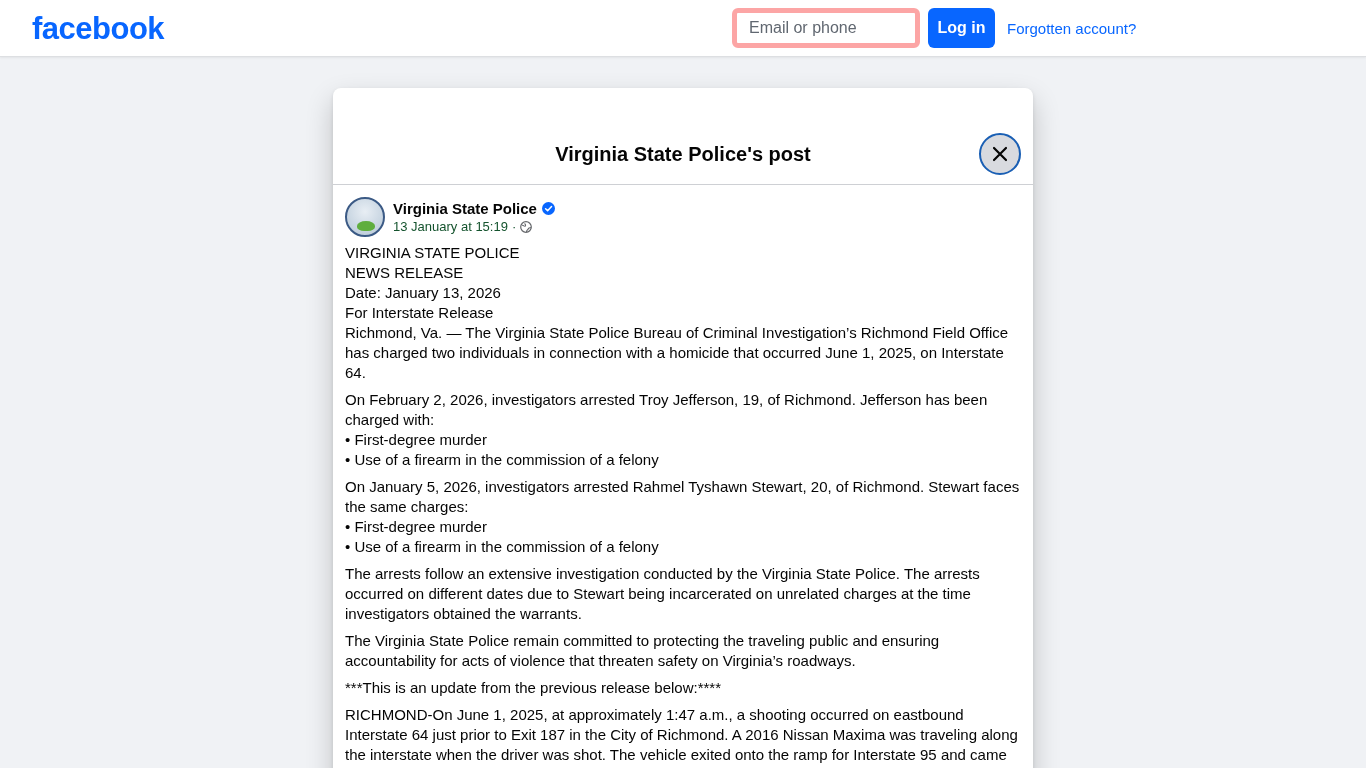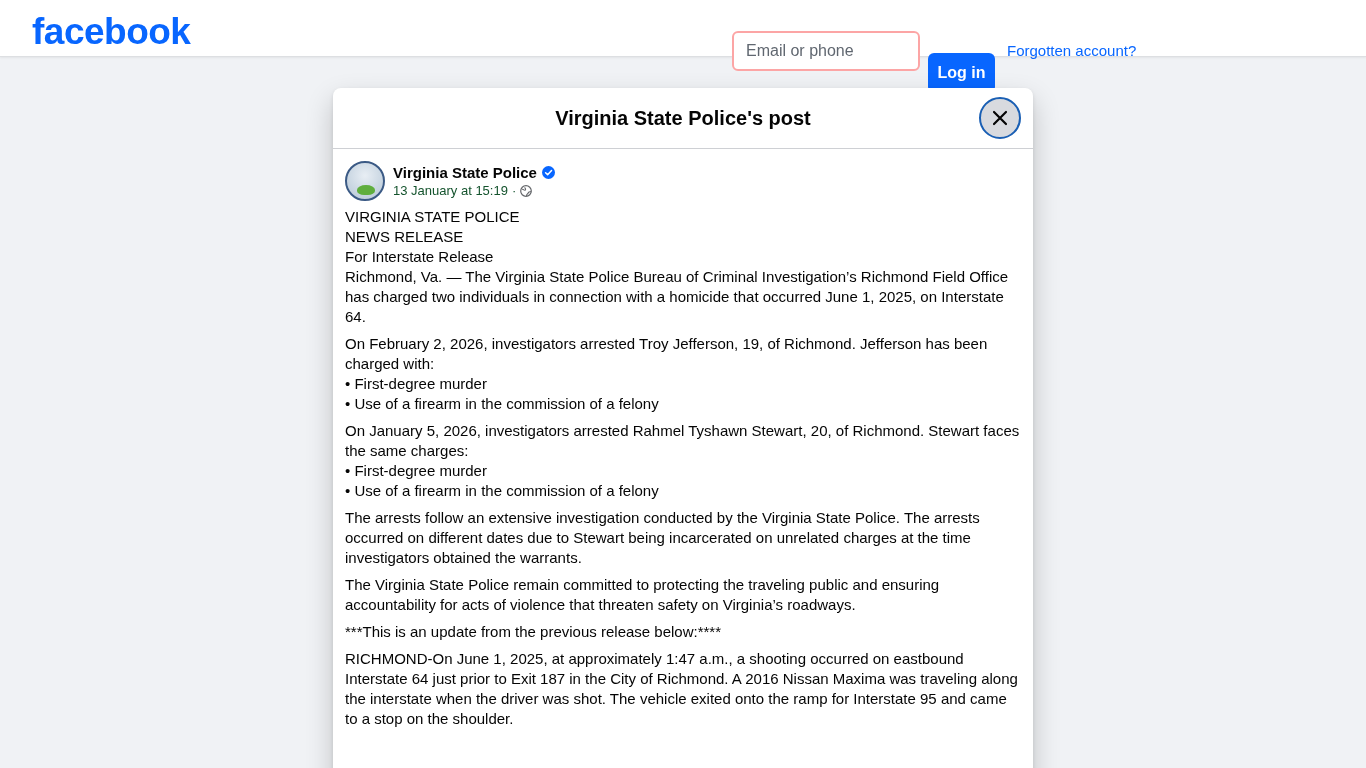--- a/index.html
+++ b/index.html
@@ -13,59 +13,59 @@
   .topbar {
     position: absolute; left: 0; top: 0; width: 1366px; height: 57px;
     background: #ffffff;
     border-bottom: 1px solid #dddfe2;
     box-shadow: 0 1px 2px rgba(0,0,0,0.06);
     display: flex; align-items: center;
   }
   .logo {
     position: absolute; left: 32px; top: 11px;
     font-family: "Liberation Sans", sans-serif;
-    font-weight: bold; font-size: 37px; letter-spacing: -0.5px;
+    font-weight: bold; font-size: 31px; letter-spacing: -0.5px;
     color: #0866ff;
   }
   .login-form { position: absolute; left: 732px; top: 8px; display: flex; align-items: center; }
   .field {
     width: 188px; height: 40px;
-    border: 2px solid #fca5a5; border-radius: 6px;
+    border: 5px solid #fca5a5; border-radius: 6px;
     background: #fff;
     padding: 0 12px;
     font-family: "Liberation Sans", sans-serif;
     font-size: 16px; color: #1d4ed8;
     margin-right: 8px;
     outline: none;
   }
   .field::placeholder { color: #606770; }
   .login-btn {
     width: 67px; height: 40px;
     border: none; border-radius: 6px;
     background: #0866ff; color: #fff;
     font-family: "Liberation Sans", sans-serif;
     font-weight: bold; font-size: 16px;
     margin-left: 0px; margin-right: 12px;
     cursor: pointer;
-    margin-top: 45px;
   }
   .forgot {
     color: #0866ff; font-size: 15px; text-decoration: none;
     white-space: nowrap;
   }
   .modal {
     position: absolute; left: 333px; top: 88px; width: 700px; height: 700px;
     background: #fff; border-radius: 8px;
     box-shadow: 0 12px 28px rgba(0,0,0,0.2), 0 2px 4px rgba(0,0,0,0.1);
     overflow: hidden;
   }
   .modal-header {
     height: 61px; border-bottom: 1px solid #ced0d4;
     display: flex; align-items: center; justify-content: center;
     position: relative;
+    margin-top: 36px;
   }
   .modal-title {
     font-size: 20px; font-weight: bold; color: #050505;
   }
   .close-btn {
     position: absolute; right: 12px; top: 9px;
     width: 42px; height: 42px; border-radius: 50%;
     background: #d8dadf;
     border: 2px solid #1a5fb4;
     display: flex; align-items: center; justify-content: center;
@@ -139,20 +139,21 @@
           <path d="M2.2 4.5 C3.5 4 4 5.5 5 5.2 C6 5 5.5 3 4.5 2.5 M6.5 11 C6.5 9 8 8.8 8.5 7.5 C9 6.3 10.5 7 11 6.5" stroke="#65676b" stroke-width="1.1" fill="none"></path>
         </svg>
       </div>
     </div>
   </div>
 
   <div class="post-body">
     <div class="para">
       <span class="line">VIRGINIA STATE POLICE</span>
       <span class="line">NEWS RELEASE</span>
+      <span class="line">Date: January 13, 2026</span>
       <span class="line">For Interstate Release</span>
       <span class="line">Richmond, Va. — The Virginia State Police Bureau of Criminal Investigation’s Richmond Field Office has charged two individuals in connection with a homicide that occurred June 1, 2025, on Interstate 64.</span>
     </div>
     <div class="para">
       <span class="line">On February 2, 2026, investigators arrested Troy Jefferson, 19, of Richmond. Jefferson has been charged with:</span>
       <span class="line">• First-degree murder</span>
       <span class="line">• Use of a firearm in the commission of a felony</span>
     </div>
     <div class="para">
       <span class="line">On January 5, 2026, investigators arrested Rahmel Tyshawn Stewart, 20, of Richmond. Stewart faces the same charges:</span>

